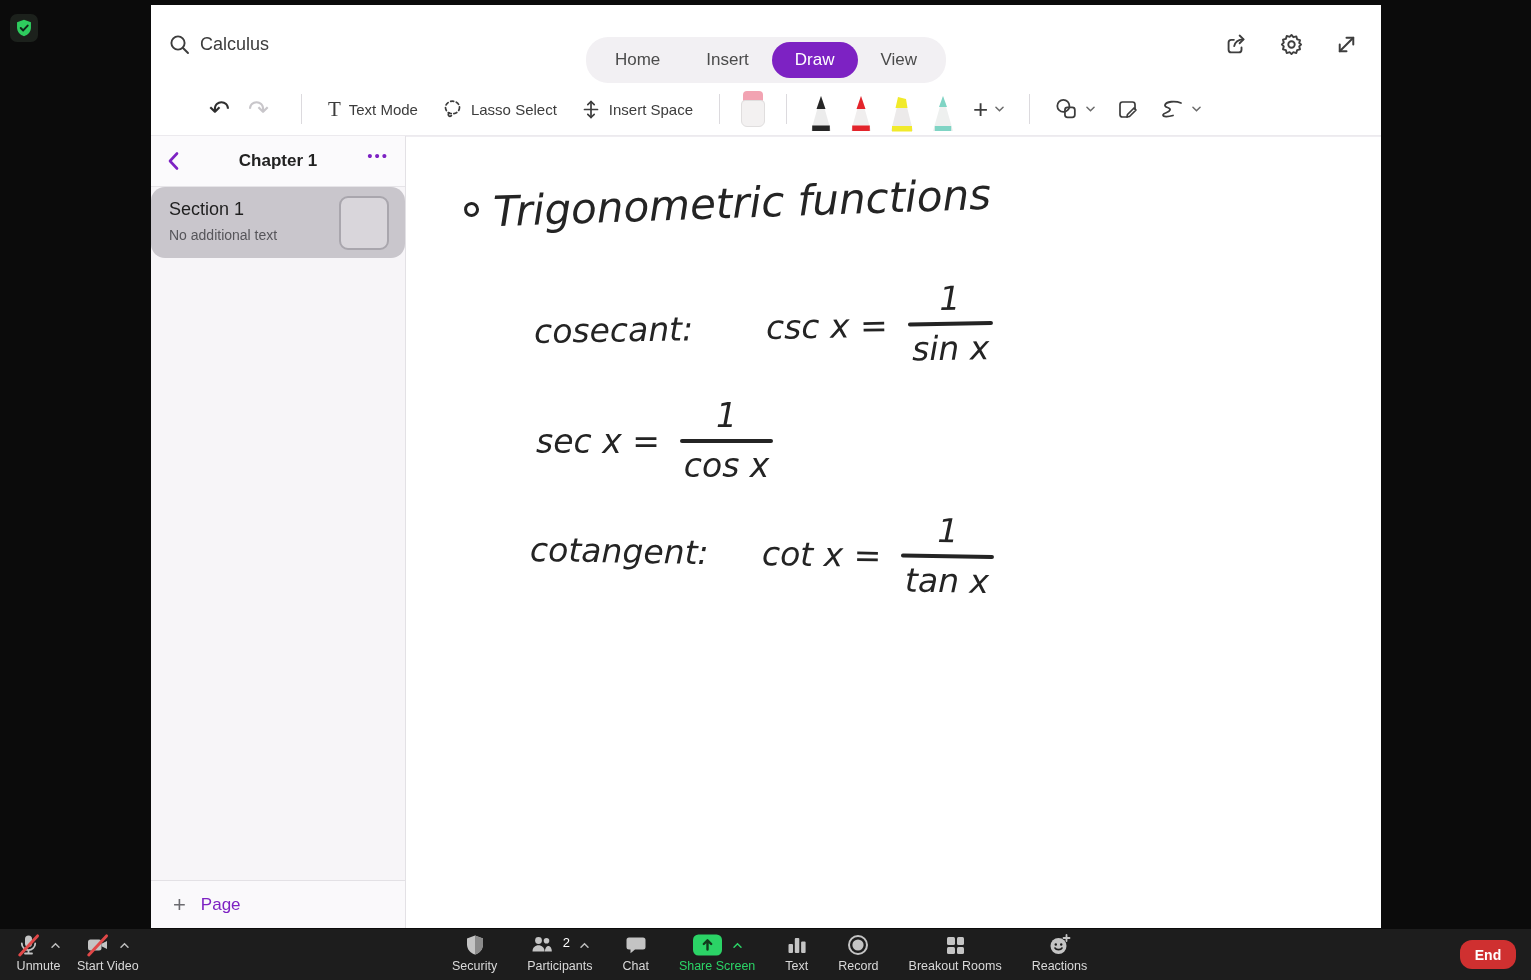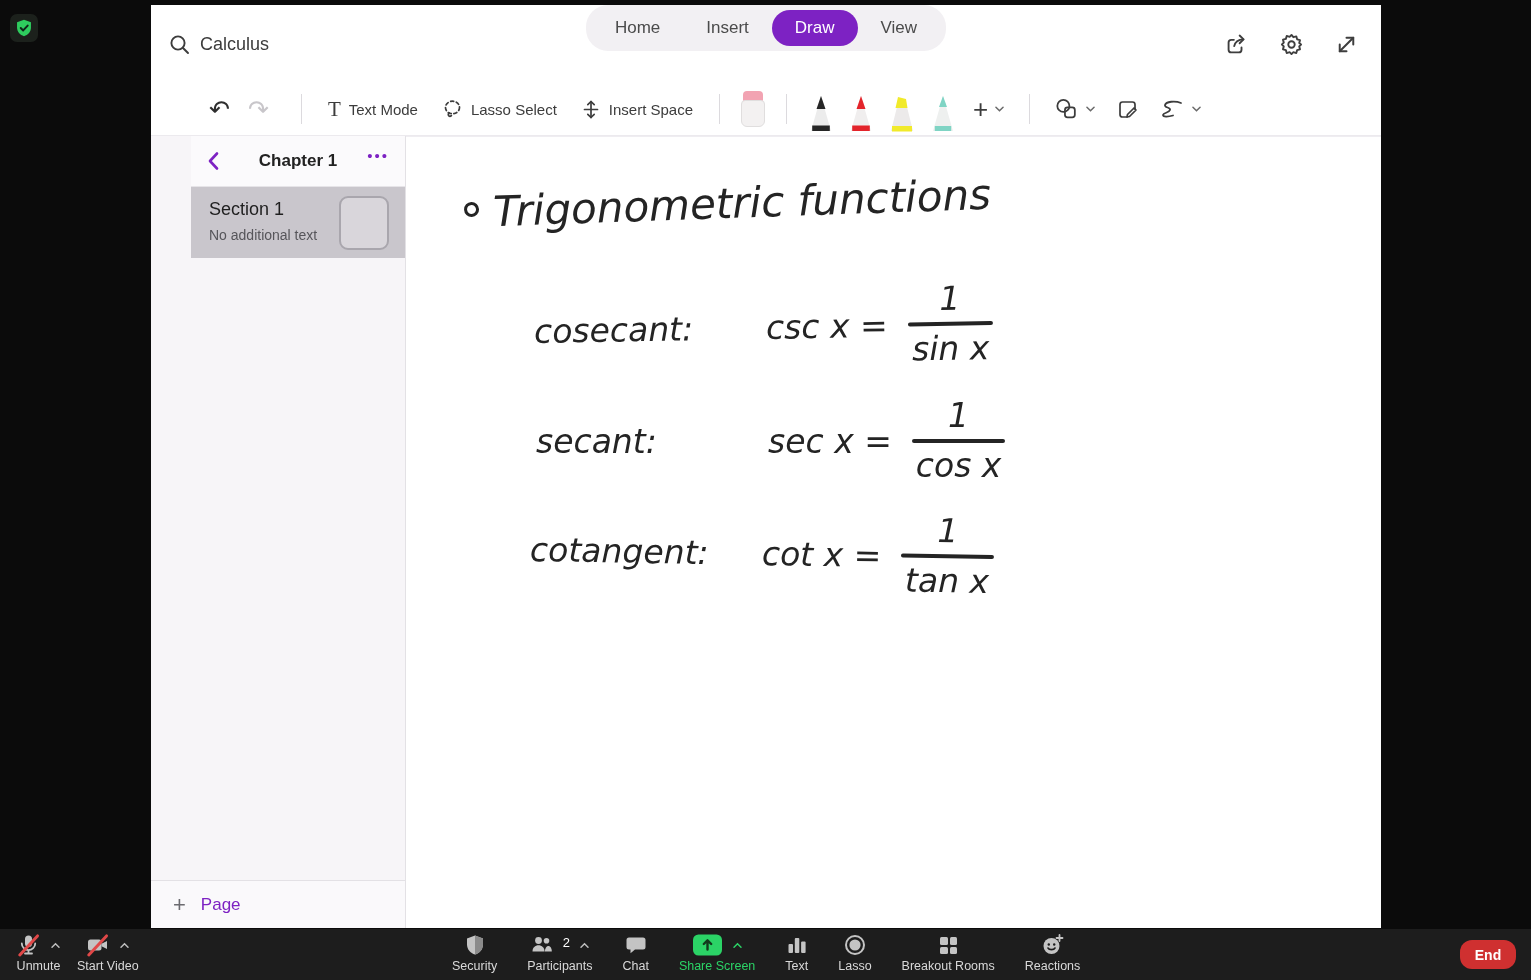--- a/index.html
+++ b/index.html
@@ -6,21 +6,21 @@
   html,body { width:1531px; height:980px; background:#0b0b0b; font-family:"Liberation Sans", sans-serif; overflow:hidden; }
   .stage { position:relative; width:1531px; height:980px; background:#0b0b0b; }
 
   
   .shield-badge { position:absolute; left:10px; top:14px; width:28px; height:28px; border-radius:7px; background:#1c211c; display:flex; align-items:center; justify-content:center; }
 
   
   .app { position:absolute; left:151px; top:5px; width:1230px; height:923px; background:#ffffff; }
 
   
-  .topbar { position:relative; height:78px; display:flex; align-items:flex-start; }
+  .topbar { position:relative; height:78px; display:flex; align-items:flex-end; }
   .search { position:absolute; left:18px; top:0; height:78px; display:flex; align-items:center; gap:10px; color:#3c3c3c; font-size:18px; }
   .tabbar { margin:0 auto; background:#f2f0f3; border-radius:22px; padding:5px 6px; display:flex; align-items:center; }
   .tab { padding:8px 23px; border-radius:18px; font-size:17px; color:#4b4b4b; cursor:default; }
   .tab.active { background:var(--accent,#7d22c3); color:#fff; border-radius:20px; }
   .top-icons { position:absolute; right:22px; top:0; height:78px; display:flex; align-items:center; gap:30px; }
 
   
   .ribbon { position:relative; height:53px; display:flex; align-items:center; padding-left:58px; border-bottom:1px solid #eceaee; }
   .rsep { width:1px; height:30px; background:#dcdade; margin:0 14px; }
   .glyph-btn { font-family:"DejaVu Sans", sans-serif; font-size:25px; line-height:1; color:#2e2e2e; margin-right:18px; }
@@ -28,26 +28,26 @@
   .ribbon-btn { display:flex; align-items:center; gap:8px; font-size:15px; color:#3c3c3c; margin:0 12px; white-space:nowrap; }
   .tmode-glyph { font-family:"Liberation Serif", serif; font-size:21px; color:#3c3c3c; }
   .eraser { width:26px; height:36px; position:relative; margin:0 6px; }
   .eraser .cap { position:absolute; top:0; left:3px; width:20px; height:11px; border-radius:4px 4px 2px 2px; }
   .eraser .body { position:absolute; top:9px; left:1px; width:24px; height:27px; background:#f3f1f1; border:1px solid #e0dede; border-radius:4px 4px 6px 6px; }
   .pen { margin:0 7px; align-self:flex-end; }
   .chev { display:inline-block; margin-left:6px; }
   .icon-group { display:flex; align-items:center; margin:0 10px; }
 
   
-  .sidebar { position:absolute; left:0; top:131px; bottom:0; width:255px; background:#f7f5f8; border-right:1px solid #e3e1e5;padding-left:40px; }
+  .sidebar { position:absolute; left:0; top:131px; bottom:0; width:255px; background:#f7f5f8; border-right:1px solid #e3e1e5; }
   .side-header { position:relative; height:51px; background:#fbfafc; border-bottom:1px solid #e6e4e8; display:flex; align-items:center; justify-content:center; }
   .side-back { position:absolute; left:16px; top:15px; }
   .side-title { font-size:17px; font-weight:bold; color:#222; }
   .side-menu { position:absolute; right:16px; top:11px; color:var(--accent,#7d22c3); font-size:15px; letter-spacing:2px; }
-  .section-row { position:relative; height:71px; background:#c9c6cc; padding:12px 0 0 18px; }
+  .section-row { position:relative; height:71px; background:#c9c6cc; padding:12px 0 0 18px;border-radius:14px; }
   .section-title { font-size:18px; color:#1f1f1f; }
   .section-sub { font-size:14px; color:#56555a; margin-top:7px; }
   .thumb { position:absolute; right:16px; top:9px; width:50px; height:54px; background:#d9d6db; border:2px solid #a9a6ad; border-radius:9px; }
   .side-footer { position:absolute; left:0; right:0; bottom:0; height:48px; background:#faf9fb; border-top:1px solid #e3e1e5; display:flex; align-items:center; gap:15px; padding-left:22px; }
   .plus-glyph { font-size:22px; color:#6b6b70; font-weight:400; }
   .page-label { font-size:17px; color:var(--accent,#7d22c3); }
 
   
   .canvas { position:absolute; left:255px; top:131px; right:0; bottom:0; background:#fff; border-top:1px solid #efedf1; overflow:hidden; }
   .hand { font-family:"DejaVu Sans", sans-serif; font-style:italic; color:#242424; }
@@ -247,21 +247,20 @@
         <span class="flabel">cosecant:</span>
         <span class="lhs">csc x =</span>
         <span class="frac">
           <span class="num">1</span>
           <span class="bar"></span>
           <span class="den">sin x</span>
         </span>
       </div>
 
       <div class="formula-row row-2 hand">
-        <span class="flabel">secant:</span>
         <span class="lhs">sec x =</span>
         <span class="frac">
           <span class="num">1</span>
           <span class="bar"></span>
           <span class="den">cos x</span>
         </span>
       </div>
 
       <div class="formula-row row-3 hand">
         <span class="flabel">cotangent:</span>
@@ -365,21 +364,21 @@
           <rect x="15.1" y="6.5" width="4.5" height="11.5" rx="1"></rect>
         </svg>
         <span>Text</span>
       </div>
 
       <div class="zb-item">
         <svg width="22" height="22" viewBox="0 0 22 22">
           <circle cx="11" cy="11" r="9" fill="none" stroke="#c4c4c4" stroke-width="2"></circle>
           <circle cx="11" cy="11" r="5.6" fill="#c4c4c4"></circle>
         </svg>
-        <span>Lasso</span>
+        <span>Record</span>
       </div>
 
       <div class="zb-item">
         <svg width="21" height="21" viewBox="0 0 21 21" fill="#c4c4c4">
           <rect x="2" y="2" width="8" height="8" rx="1.5"></rect>
           <rect x="12" y="2" width="7" height="8" rx="1.5"></rect>
           <rect x="2" y="12" width="8" height="7" rx="1.5"></rect>
           <rect x="12" y="12" width="7" height="7" rx="1.5"></rect>
         </svg>
         <span>Breakout Rooms</span>

